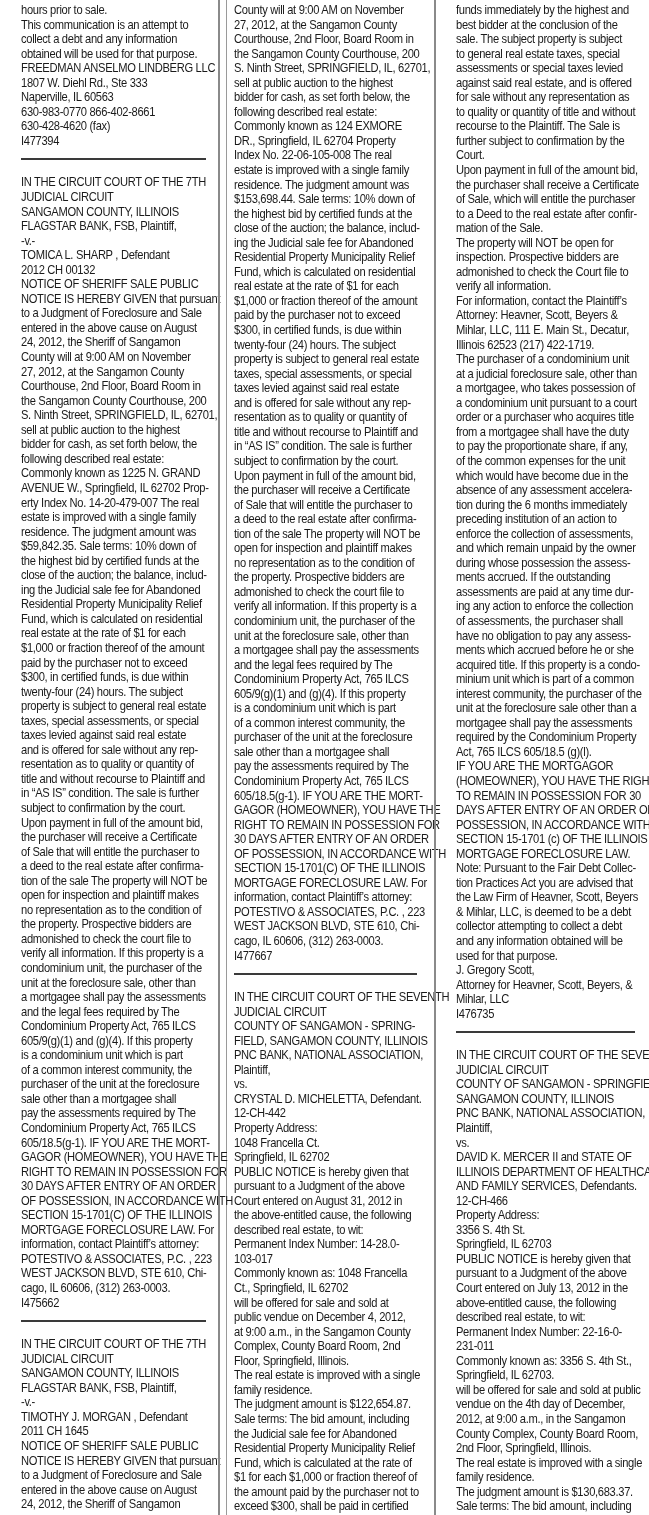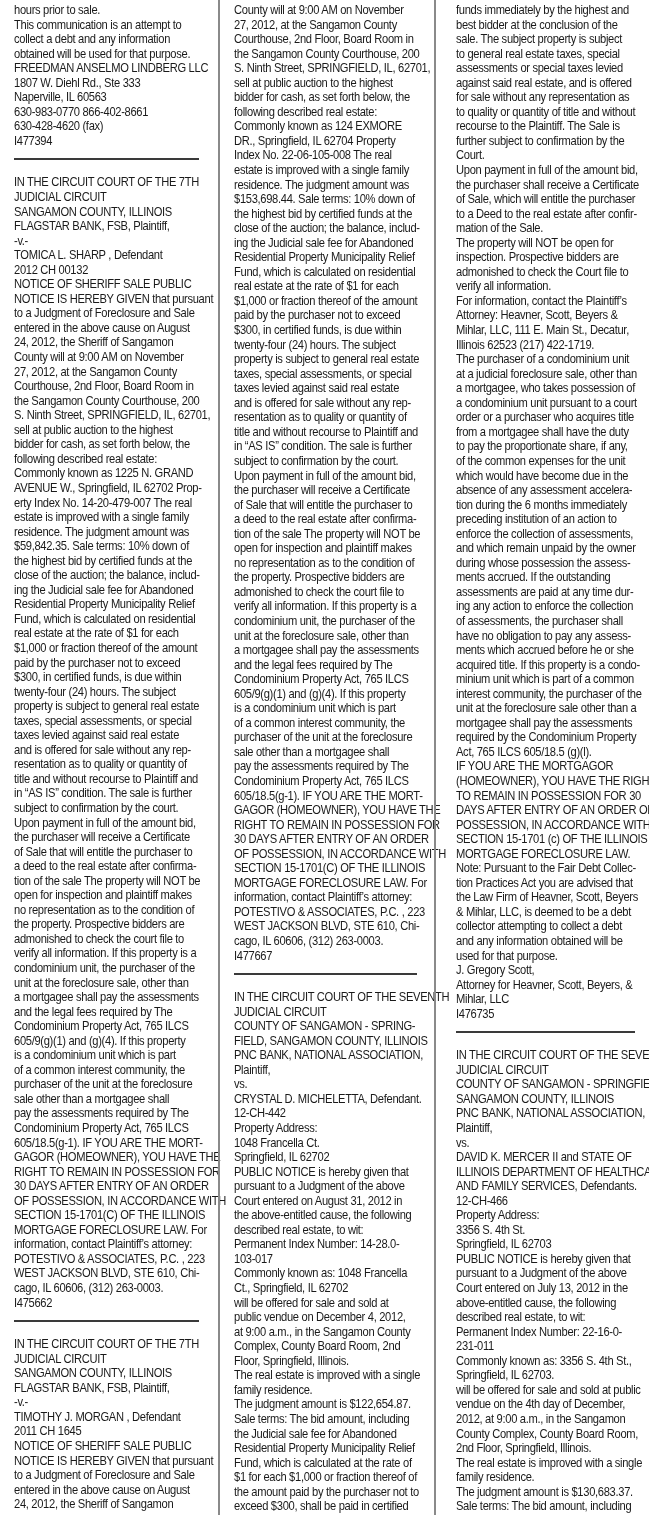--- a/index.html
+++ b/index.html
@@ -1,19 +1,19 @@
 <!DOCTYPE html>
 <html><head>
 <meta charset="utf-8">
 <style>
   html, body { margin: 0; padding: 0; background: #ffffff; }
   body { width: 649px; height: 1515px; overflow: hidden; position: relative;
          font-family: "Liberation Sans", sans-serif; color: #1a1a1a; }
   .col { position: absolute; top: 0; height: 1515px; box-sizing: border-box; }
-  #col1 { left: 4px; width: 216px; padding: 3px 14px 0 10px; border-right: 1px solid #9a9a9a; }
+  #col1 { left: 11px; width: 216px; padding: 3px 14px 0 10px; border-right: 1px solid #9a9a9a; }
   #col2 { left: 218px; width: 215px; padding: 3px 10px 0 14px; border-left: 2px solid #8a8a8a; }
   #col3 { left: 434px; width: 215px; padding: 3px 8px 0 20px; border-left: 2px solid #8a8a8a; }
   .line { display: block; font-size: 12.4px; line-height: 14.55px; white-space: nowrap;
           letter-spacing: -0.35px; transform: scaleX(0.9); transform-origin: left center; }
   .rule { display: block; height: 0; border-top: 2px solid #3a3a3a; margin: 10px 6px 15px 0; }
   .notice { display: block; }
 </style>
 </head>
 <body>
 

